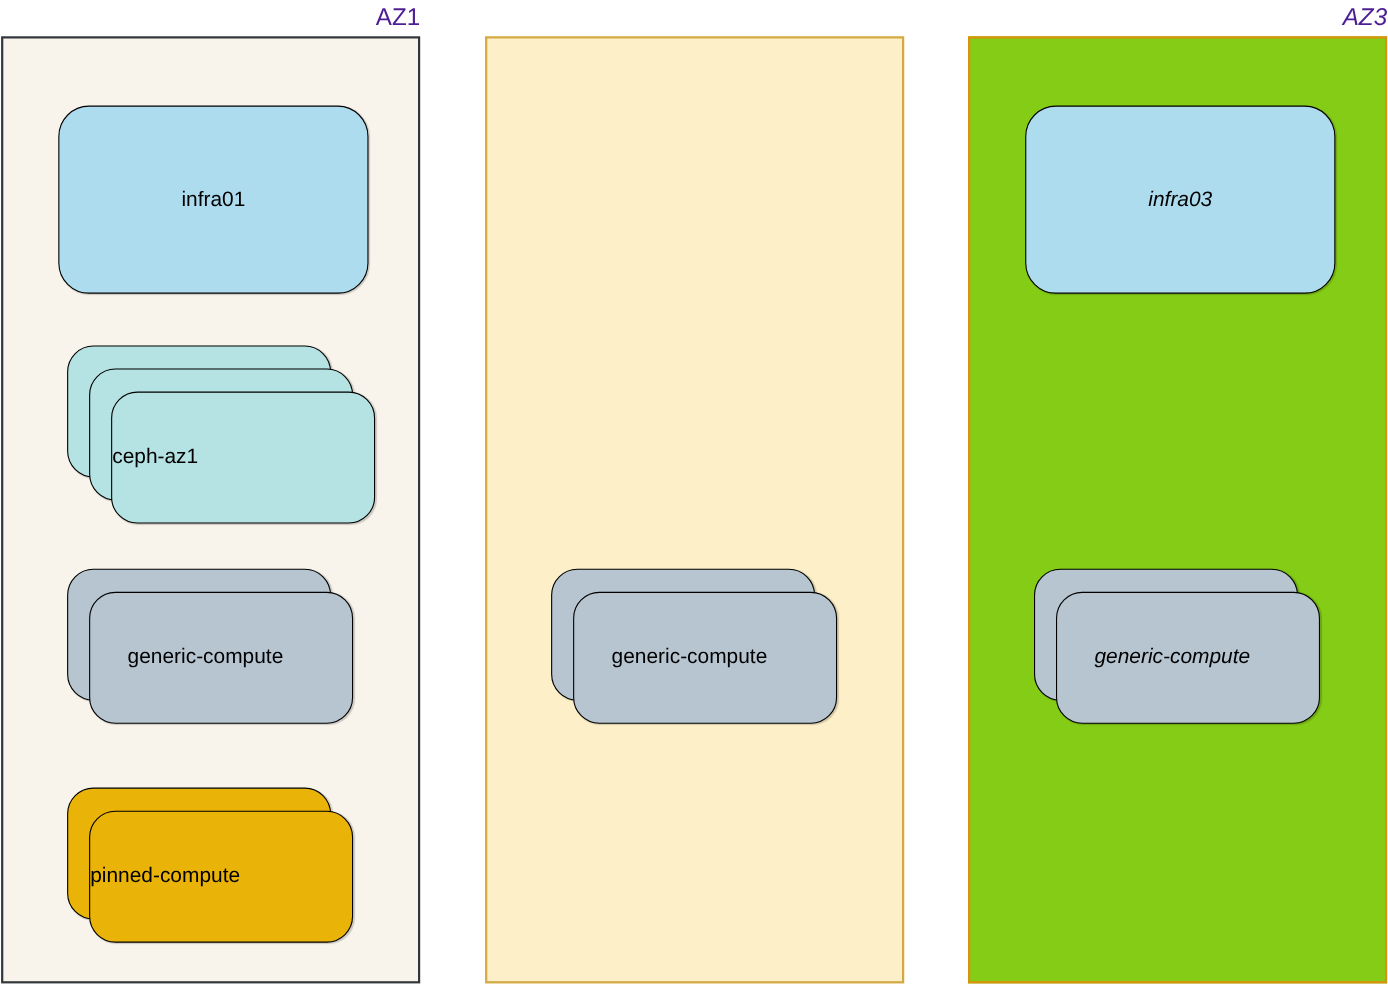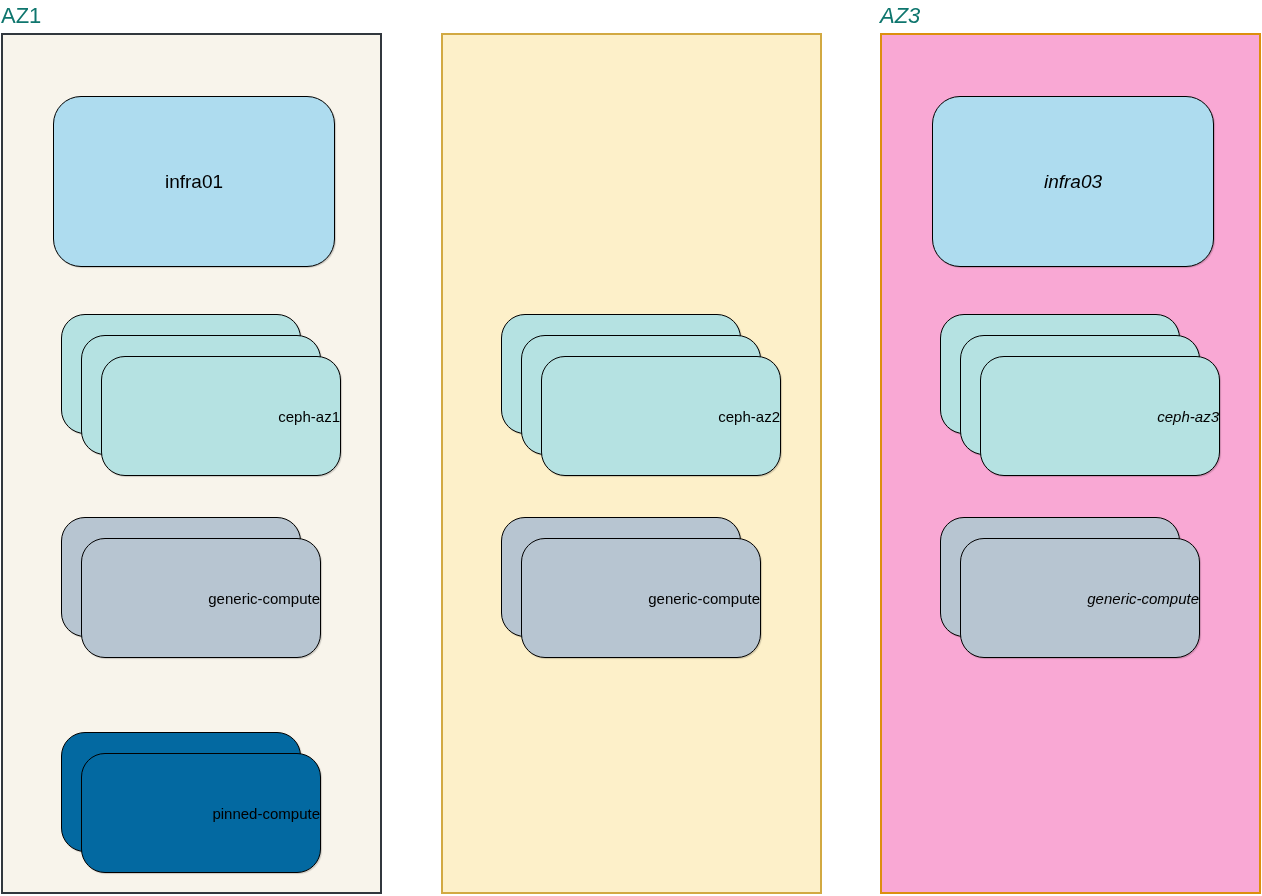--- a/index.html
+++ b/index.html
@@ -6,37 +6,37 @@
   body { font-family:"Liberation Sans", sans-serif; color:#000; }
   .canvas { position:relative; width:1262px; height:896px; background:#ffffff; overflow:hidden; }
 
   .zone { position:absolute; top:0; width:381px; height:896px; }
   .zone-1 { left:1px; }
   .zone-2 { left:441px; }
   .zone-3 { left:880px;font-style:italic; }
 
   .zone-title {
     position:absolute; top:3px; left:0; right:0;
-    text-align:left; font-size:22px; line-height:26px; color:#0f766e;
+    text-align:right; font-size:22px; line-height:26px; color:#4c1d95;
   }
 
   .zone-box {
     position:absolute; top:33px; left:0;
     width:381px; height:861px;
     box-sizing:border-box; border:2px solid;
   }
   .zone-box-1 { background:#f8f4eb; border-color:#31373d; }
   .zone-box-2 { background:#fdf0c9; border-color:#d2a942; }
-  .zone-box-3 { background:#f9a8d4; border-color:#dd8f0e; }
+  .zone-box-3 { background:#84cc16; border-color:#dd8f0e; }
 
   
   .infra   { background:#aedcef; border-color:#2279a5;text-align:center; }
   .ceph    { background:#b5e2e2; border-color:#128d94; }
-  .generic { background:#b7c5d1; border-color:#2a3f55; }
-  .pinned  { background:#0369a1; border-color:#564f82;margin-top:16px; }
+  .generic { background:#b7c5d1; border-color:#2a3f55;padding-left:34px; }
+  .pinned  { background:#eab308; border-color:#564f82; }
 
   .node-single {
     position:absolute; left:50px; top:61px;
     width:282px; height:171px;
     box-sizing:border-box; border:1.5px solid; border-radius:28px;
     display:flex; align-items:center; justify-content:center;
     font-size:19px;
     box-shadow:1px 1px 1px rgba(0,0,0,0.18);
   }
 
@@ -47,22 +47,22 @@
 
   .layer {
     position:absolute; width:240px; height:120px;
     box-sizing:border-box; border:1.5px solid; border-radius:24px;
     box-shadow:1px 1px 1px rgba(0,0,0,0.18);
   }
   .layer.l0 { left:0;    top:0; }
   .layer.l1 { left:20px; top:21px; }
   .layer.l2 { left:40px; top:42px; }
   .layer.front {
-    display:flex; align-items:center; justify-content:flex-end;
-    font-size:15px;
+    display:flex; align-items:center; justify-content:flex-start;
+    font-size:19px;
   }
 
   .node-label { pointer-events:none; }
 </style>
 </head>
 <body>
 
 <div class="canvas">
 
   <div class="zone zone-1">
@@ -95,53 +95,39 @@
         </div>
       </div>
 
     </div>
   </div>
 
   <div class="zone zone-2">
     <div class="zone-box zone-box-2">
 
 
-      <div class="stack stack-ceph">
-        <div class="layer l0 ceph"></div>
-        <div class="layer l1 ceph"></div>
-        <div class="layer l2 front ceph">
-          <span class="node-label">ceph-az2</span>
-        </div>
-      </div>
 
       <div class="stack stack-generic">
         <div class="layer l0 generic"></div>
         <div class="layer l1 front generic">
           <span class="node-label">generic-compute</span>
         </div>
       </div>
 
     </div>
   </div>
 
   <div class="zone zone-3">
     <div class="zone-title">AZ3</div>
     <div class="zone-box zone-box-3">
 
       <div class="node-single infra">
         <span class="node-label">infra03</span>
       </div>
 
-      <div class="stack stack-ceph">
-        <div class="layer l0 ceph"></div>
-        <div class="layer l1 ceph"></div>
-        <div class="layer l2 front ceph">
-          <span class="node-label">ceph-az3</span>
-        </div>
-      </div>
 
       <div class="stack stack-generic">
         <div class="layer l0 generic"></div>
         <div class="layer l1 front generic">
           <span class="node-label">generic-compute</span>
         </div>
       </div>
 
     </div>
   </div>

